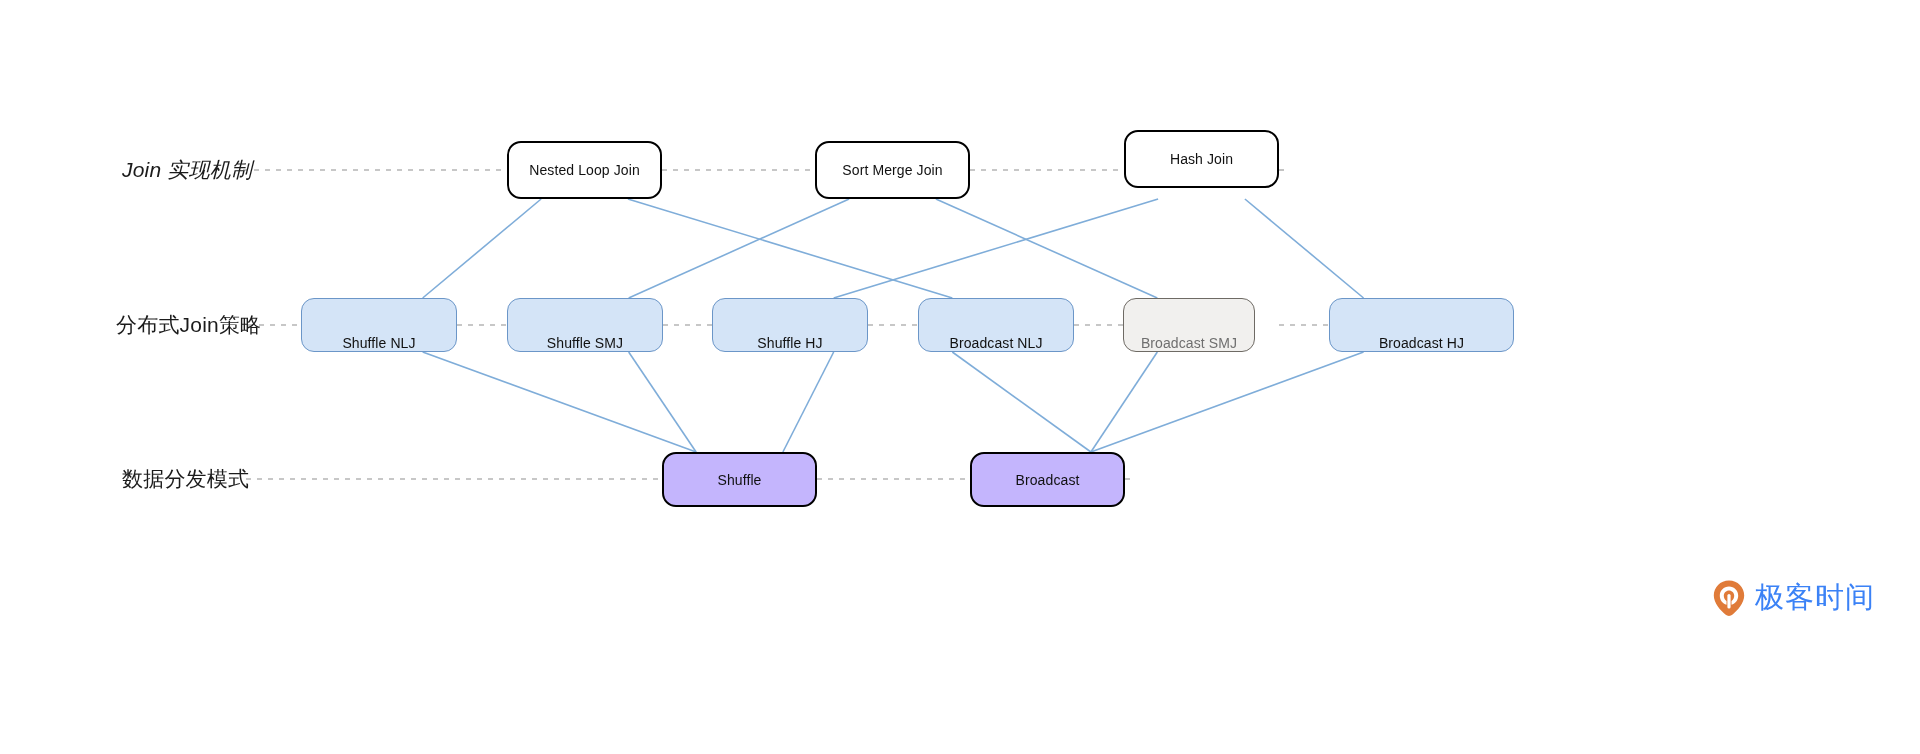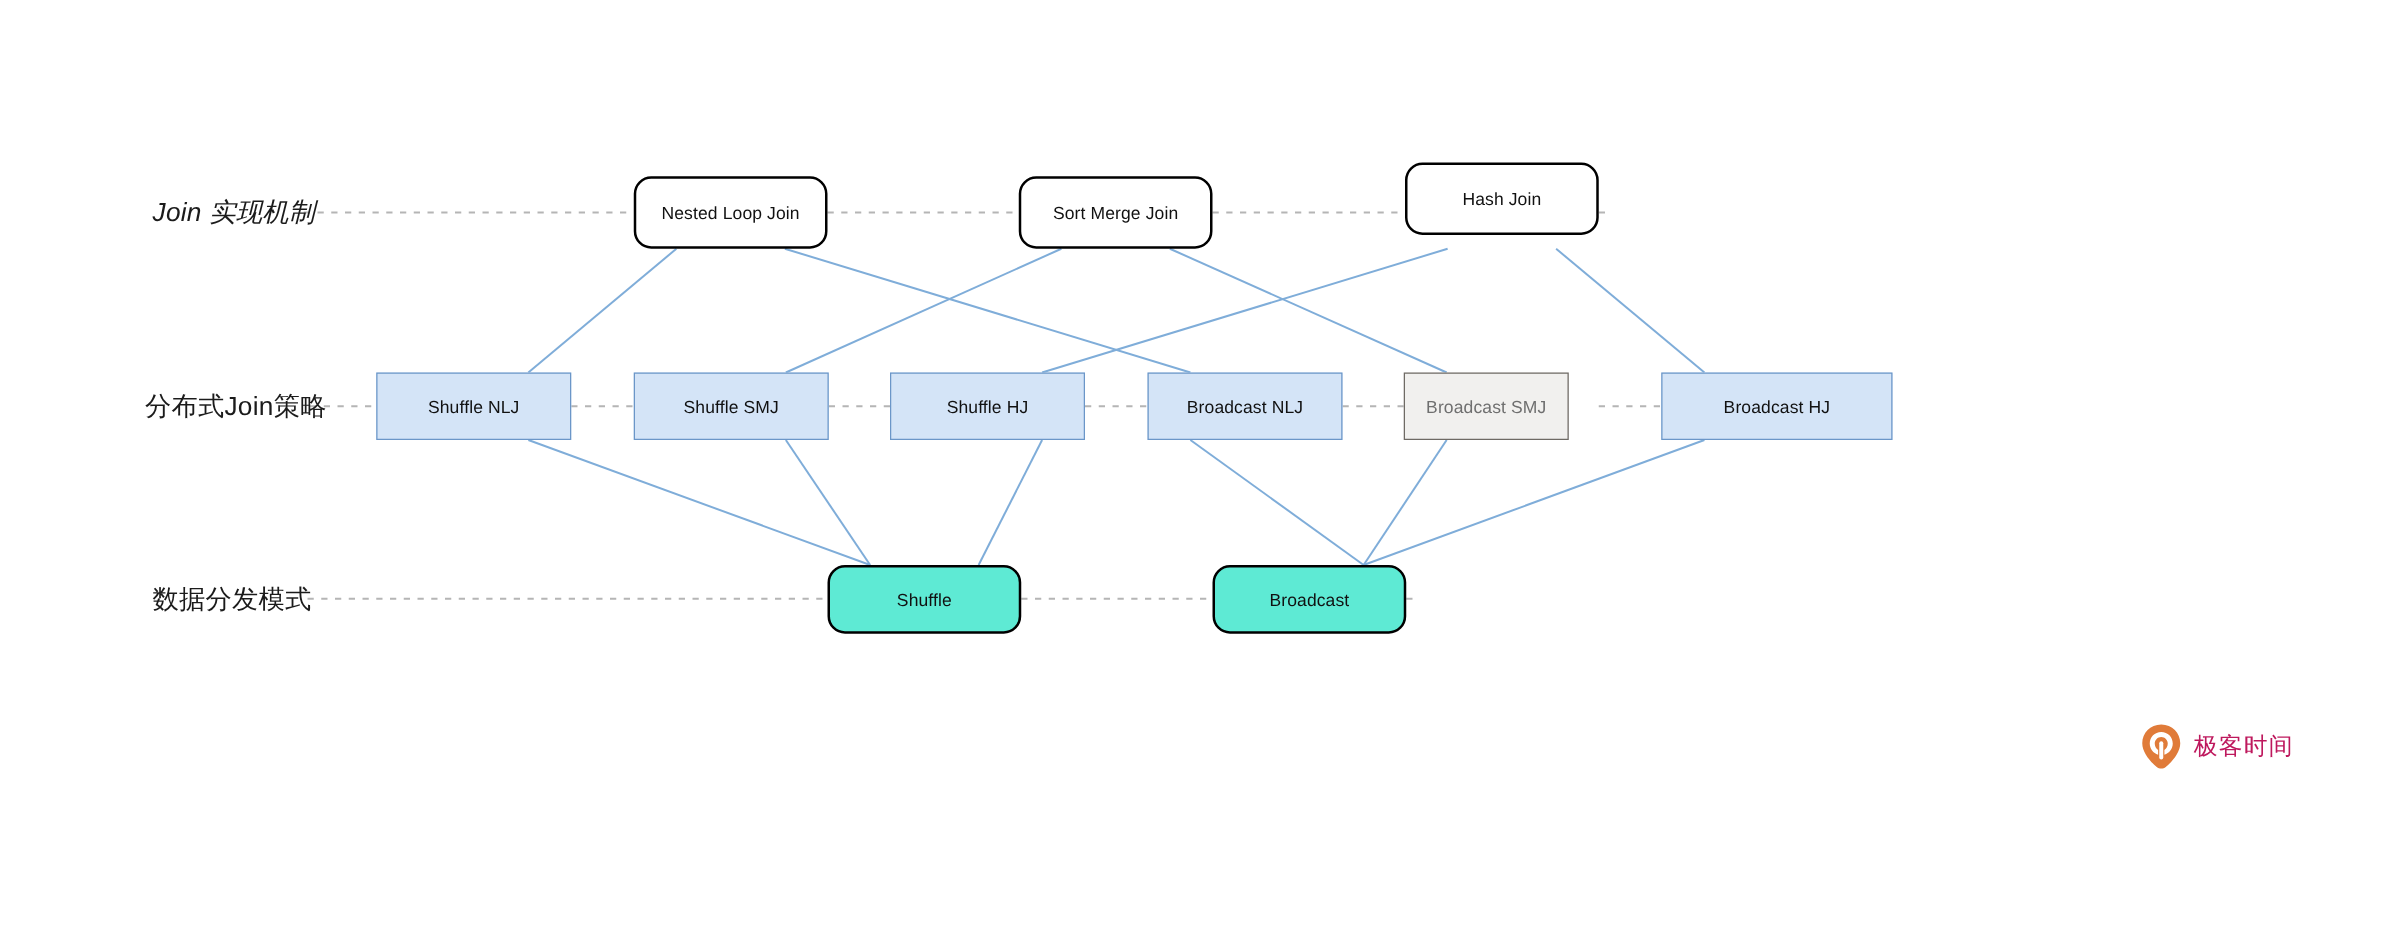--- a/index.html
+++ b/index.html
@@ -47,43 +47,44 @@
   }
   .node.mech {
     background: #ffffff;
     border: 2px solid #000000;
     border-radius: 14px;
     color: #111111;
   }
   .node.strategy {
     background: #d4e4f7;
     border: 1.5px solid #6b96c8;
-    border-radius: 0;
+    border-radius: 13px;
     color: #111111;
+    align-items: flex-end;
   }
   .node.strategy.muted {
     background: #f1f0ee;
     border: 1.5px solid #6e6a64;
     color: #6f6f6f;
   }
   .node.mode {
-    background: #5eead4;
+    background: #c4b5fd;
     border: 2px solid #000000;
     border-radius: 14px;
     color: #111111;
   }
   #logo {
     position: absolute;
     display: flex;
     align-items: center;
     gap: 9px;
   }
   #logo .logo-text {
-    font-size: 19px;
-    color: #be185d;
+    font-size: 29px;
+    color: #3b82f6;
     letter-spacing: 1px;
     white-space: nowrap;
   }
 </style>
 </head>
 <body>
 
 <div id="canvas">
 
   <svg id="wire-layer" viewBox="0 0 1920 754" xmlns="http://www.w3.org/2000/svg">

